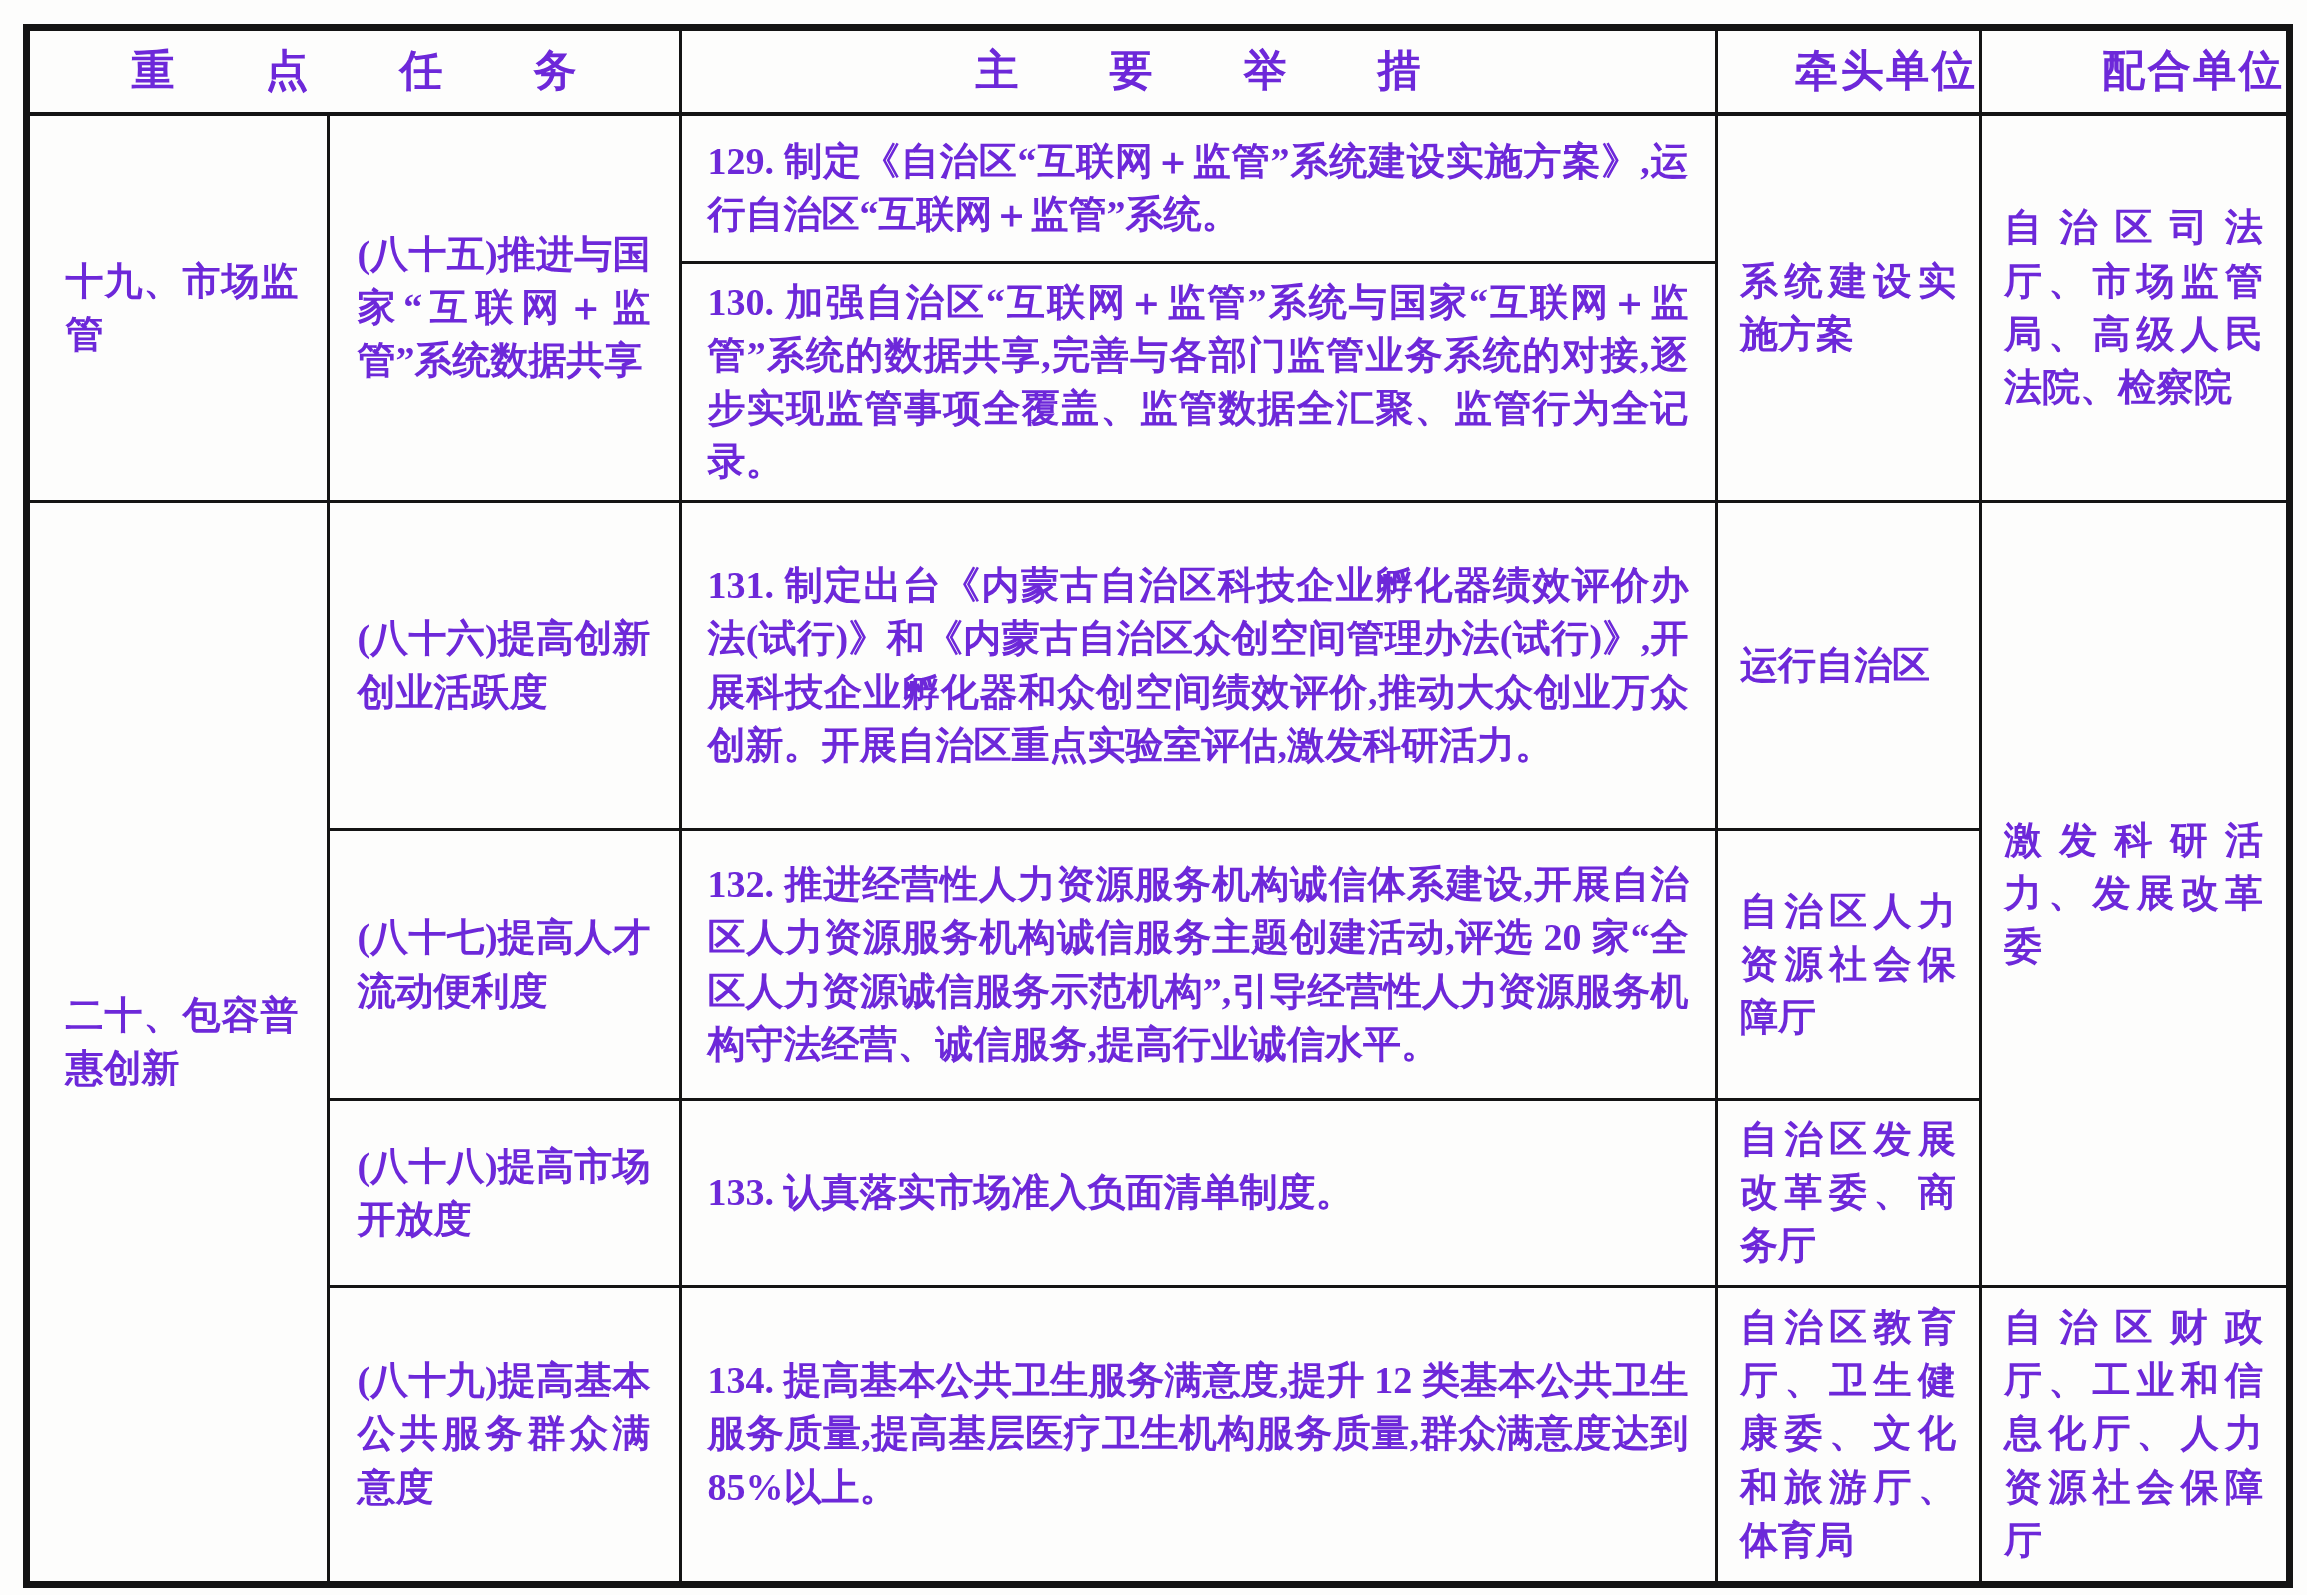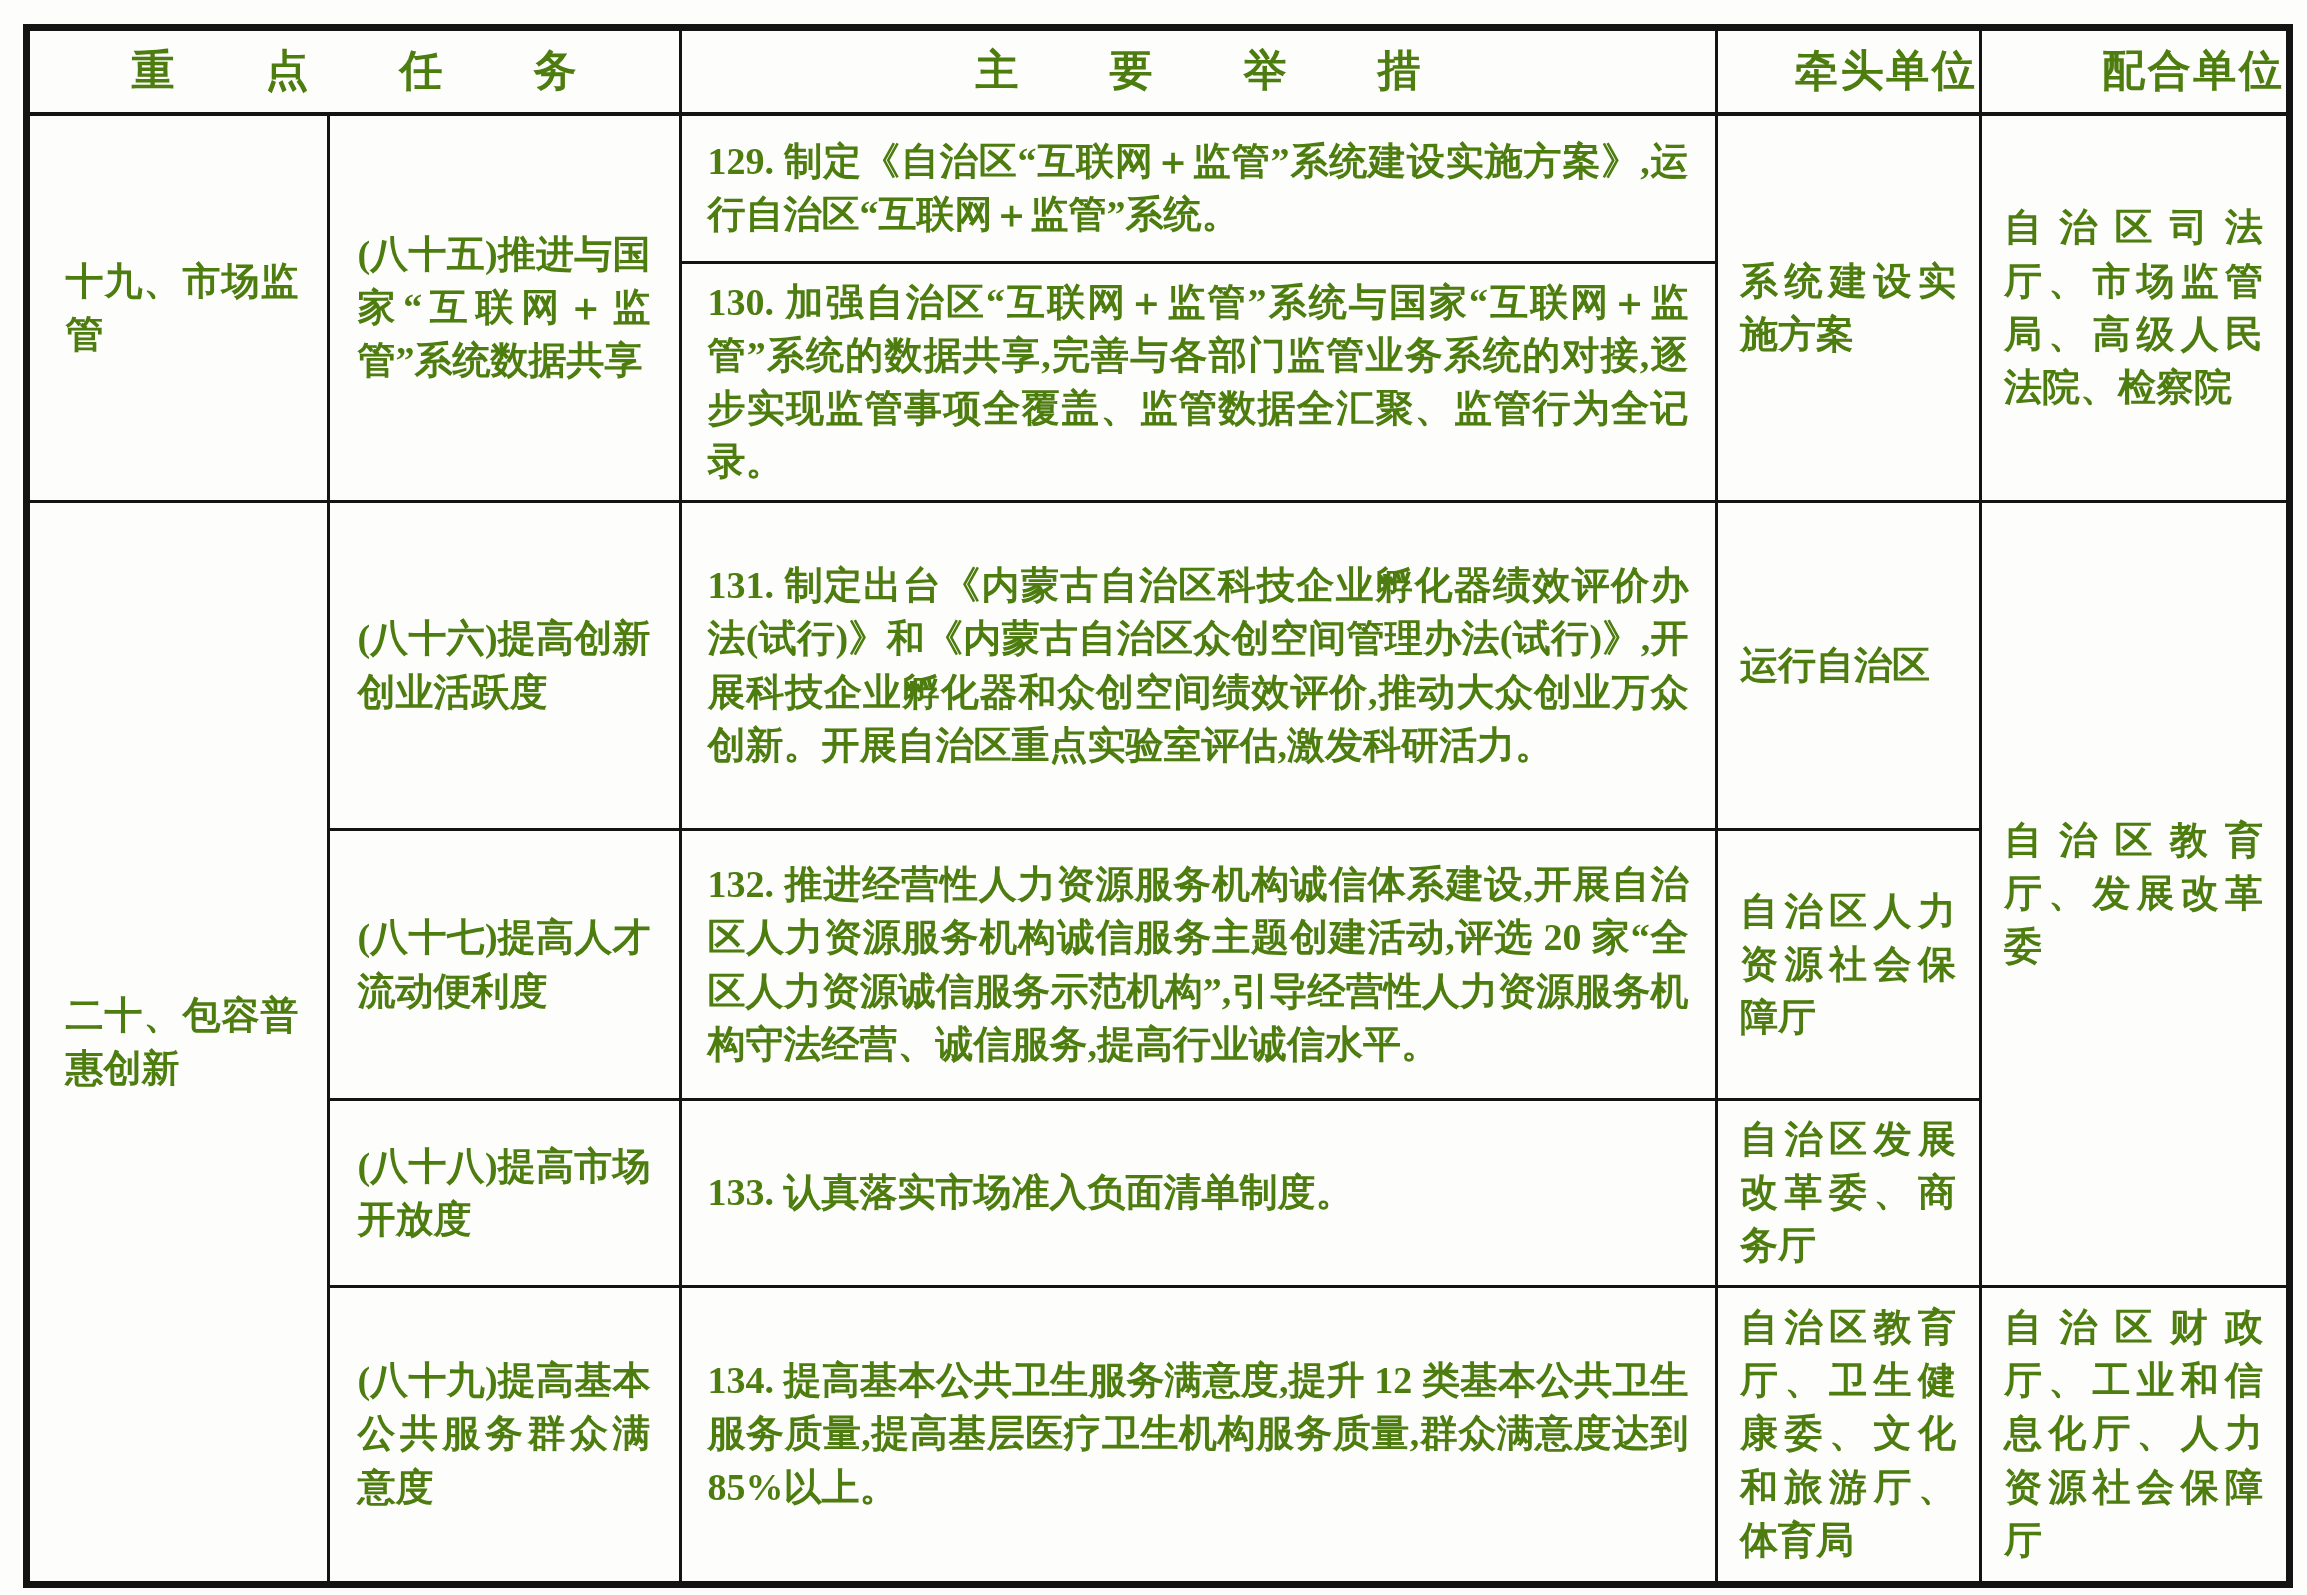--- a/index.html
+++ b/index.html
@@ -7,21 +7,21 @@
     padding: 0;
     background: #ffffff;
   }
   .page {
     position: relative;
     width: 2307px;
     height: 1595px;
     background: #fdfdfc;
     overflow: hidden;
     font-family: "Liberation Serif", "DejaVu Serif", serif;
-    color: #4d7c0f;
+    color: #6d28d9;
   }
   table.doc-table {
     position: absolute;
     left: 22.5px;
     top: 24px;
     width: 2265px;
     height: 1543px;
     border-collapse: collapse;
     table-layout: fixed;
     border: 7px solid #141414;
@@ -107,21 +107,21 @@
 
     <tr style="height:239px">
       <td class="measure-cell tight">130. 加强自治区“互联网＋监管”系统与国家“互联网＋监管”系统的数据共享,完善与各部门监管业务系统的对接,逐步实现监管事项全覆盖、监管数据全汇聚、监管行为全记录。</td>
     </tr>
 
     <tr style="height:328px">
       <td rowspan="4" class="group-cell">二十、包容普惠创新</td>
       <td class="task-cell">(八十六)提高创新创业活跃度</td>
       <td class="measure-cell">131. 制定出台《内蒙古自治区科技企业孵化器绩效评价办法(试行)》和《内蒙古自治区众创空间管理办法(试行)》,开展科技企业孵化器和众创空间绩效评价,推动大众创业万众创新。开展自治区重点实验室评估,激发科研活力。</td>
       <td class="unit-cell">运行自治区</td>
-      <td rowspan="3" class="unit-cell">自治区教育厅、发展改革委</td>
+      <td rowspan="3" class="unit-cell">激发科研活力、发展改革委</td>
     </tr>
 
     <tr style="height:270px">
       <td class="task-cell">(八十七)提高人才流动便利度</td>
       <td class="measure-cell">132. 推进经营性人力资源服务机构诚信体系建设,开展自治区人力资源服务机构诚信服务主题创建活动,评选 20 家“全区人力资源诚信服务示范机构”,引导经营性人力资源服务机构守法经营、诚信服务,提高行业诚信水平。</td>
       <td class="unit-cell">自治区人力资源社会保障厅</td>
     </tr>
 
     <tr style="height:170px">
       <td class="task-cell">(八十八)提高市场开放度</td>

